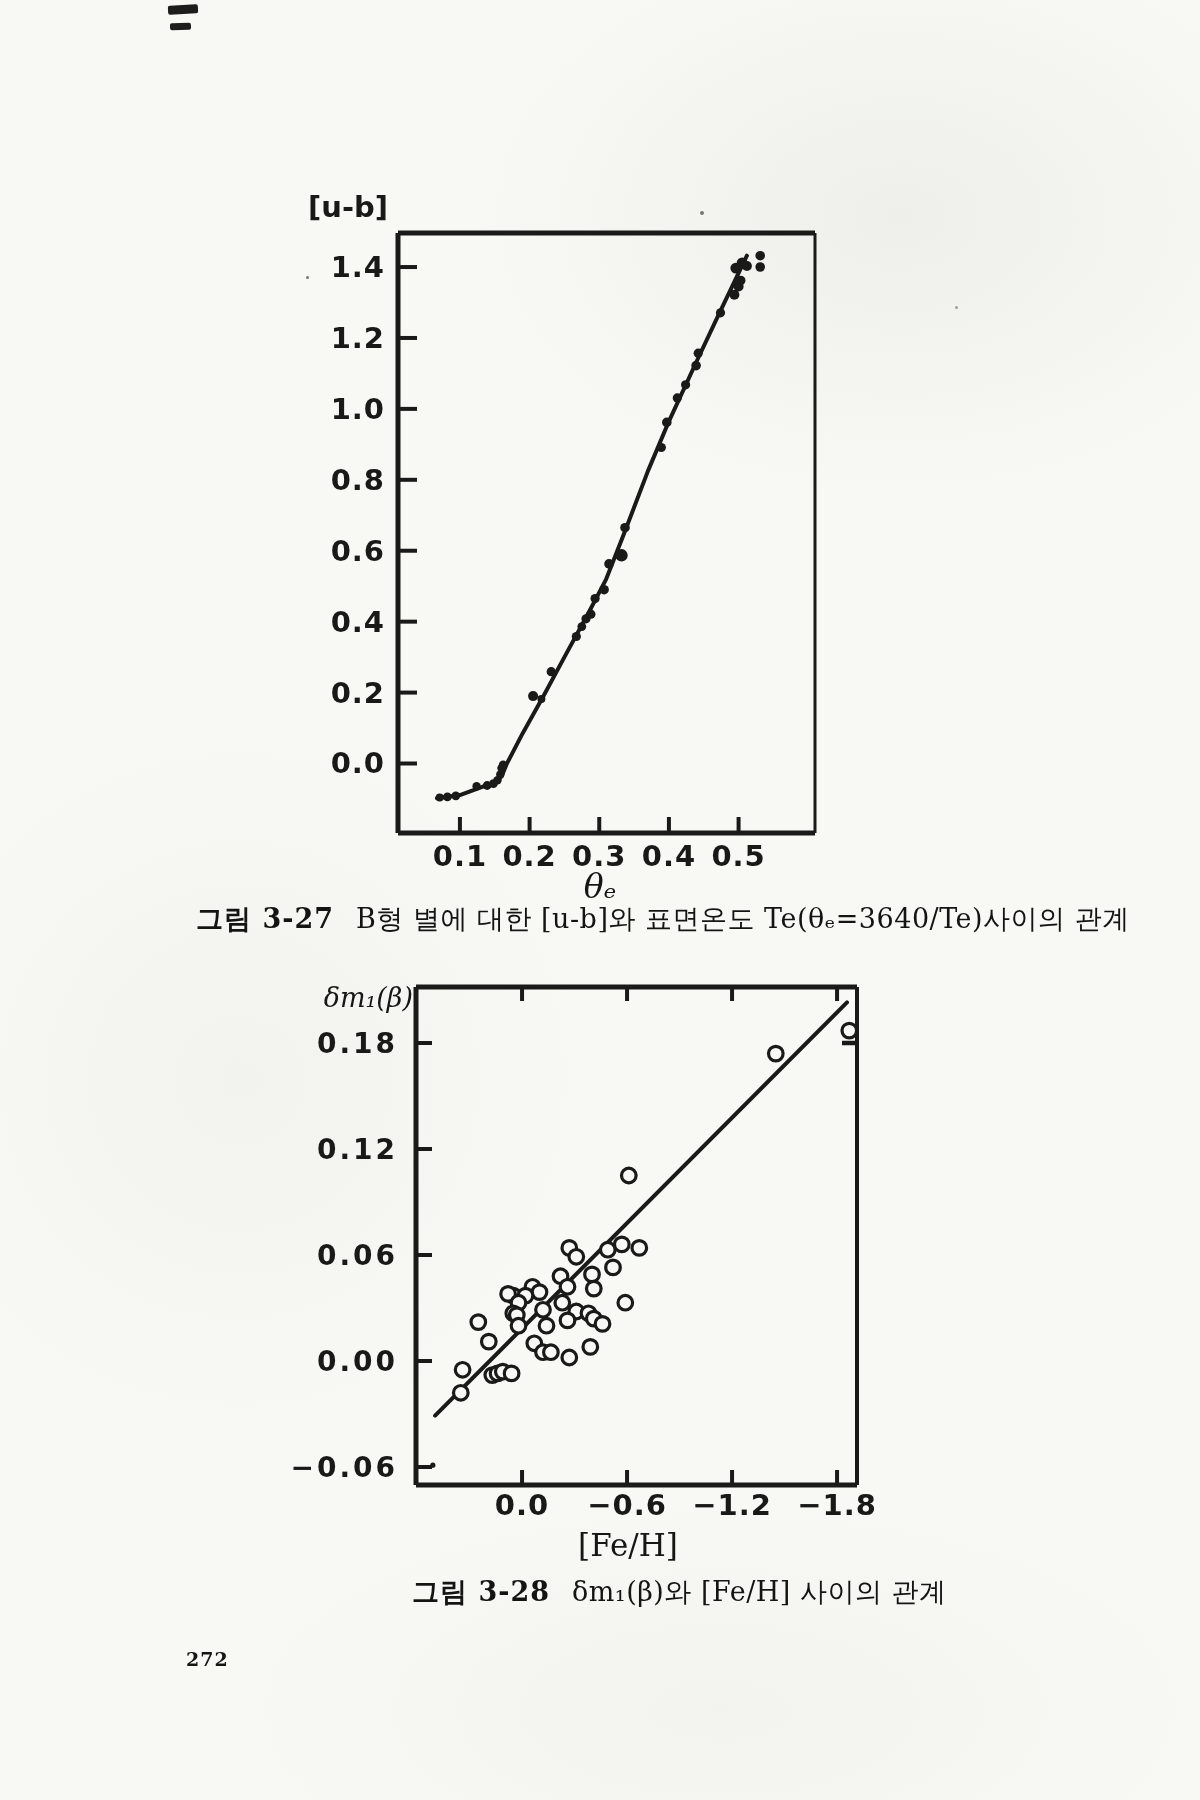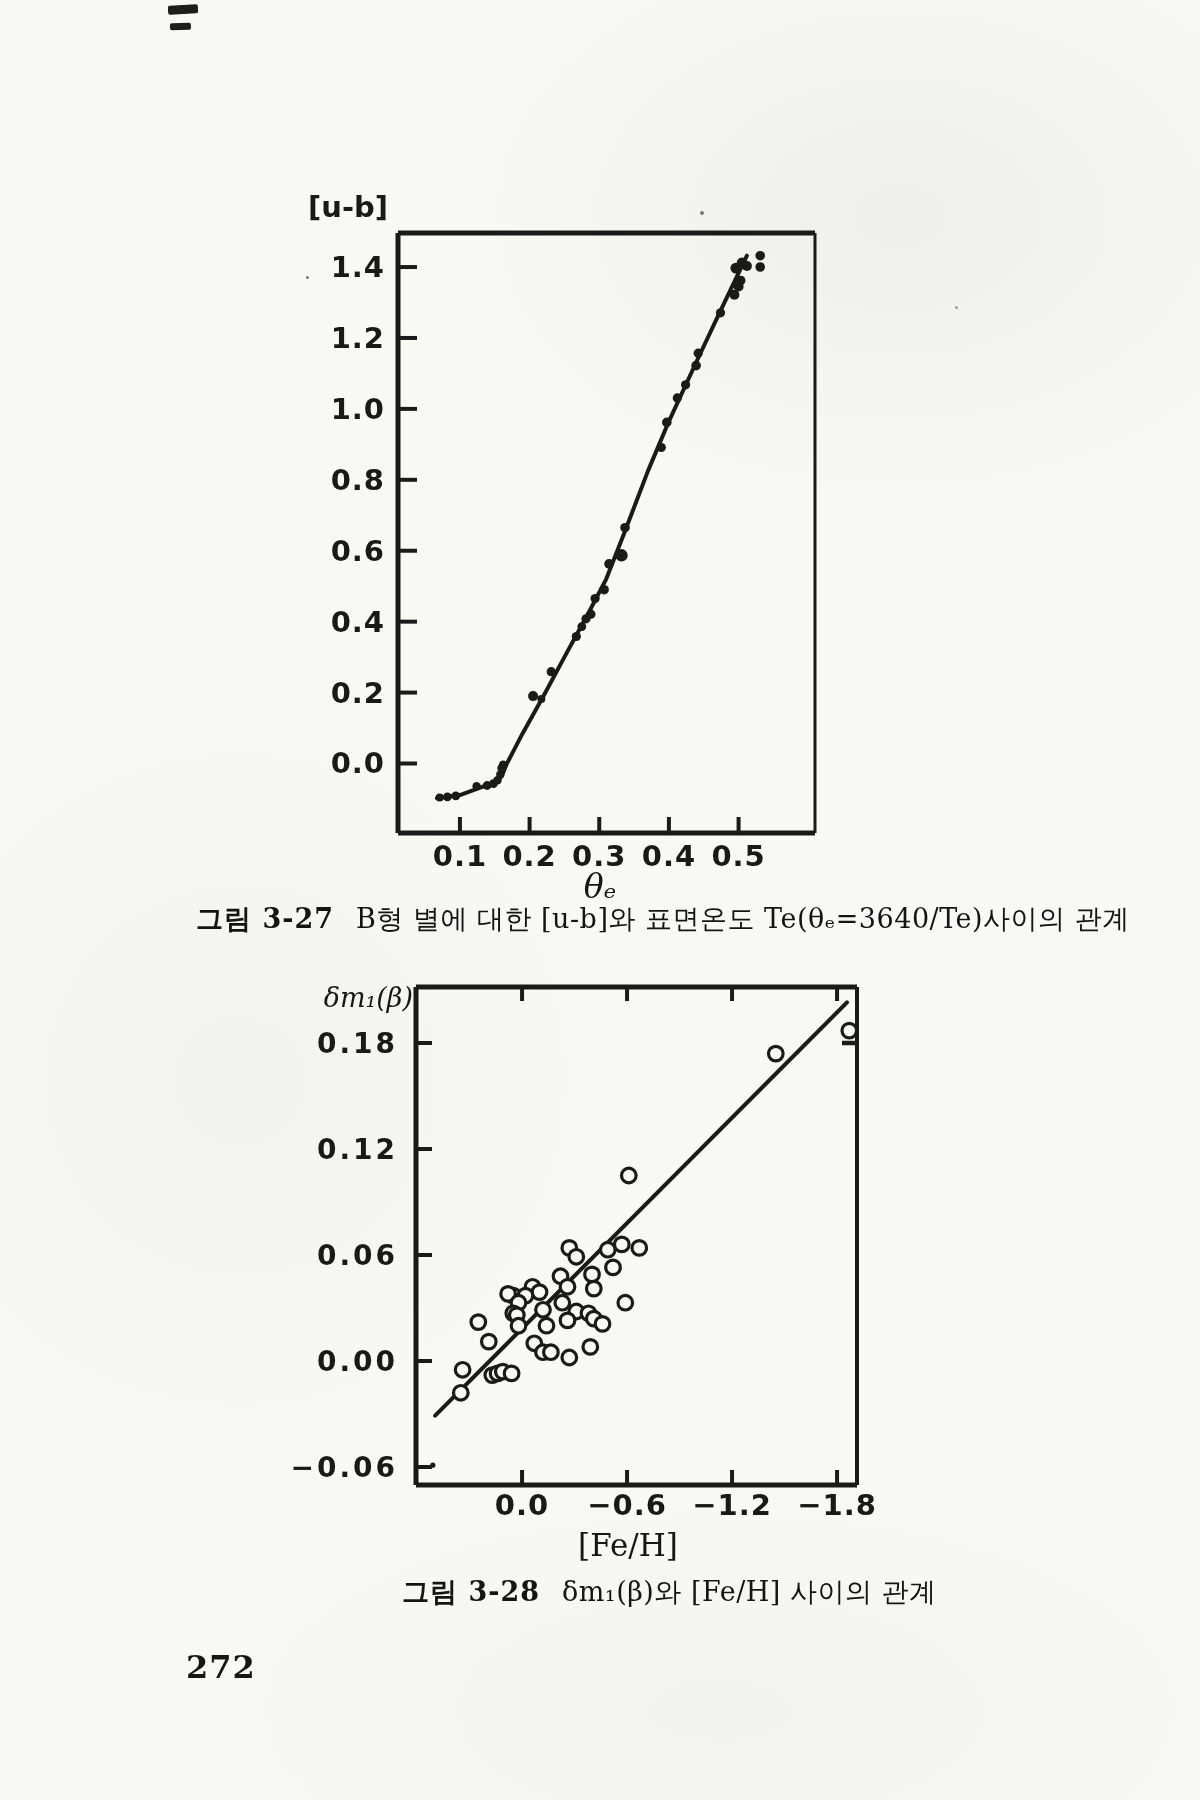--- a/index.html
+++ b/index.html
@@ -18,25 +18,25 @@
   }
   svg.chart-layer{position:absolute;left:0;top:0;width:1200px;height:1800px;}
   .caption{
     position:absolute;
     font-size:27px;
     letter-spacing:.5px;
     white-space:nowrap;
     color:#141412;
   }
   .cap1{left:196px;top:901px;}
-  .cap2{left:402px;top:1574px;}
+  .cap2{left:412px;top:1574px;}
   .cap-label{font-weight:bold;margin-right:22px;letter-spacing:1px;margin-top:28px;}
   .page-number{
     position:absolute;left:186px;top:1648px;
-    font-size:32px;font-weight:bold;letter-spacing:1px;
+    font-size:19px;font-weight:bold;letter-spacing:1px;
   }
   .artifact{position:absolute;background:#1d1d1b;border-radius:2px;}
   .artifact.a1{left:168px;top:5px;width:30px;height:9px;transform:rotate(-3deg);}
   .artifact.a2{left:170px;top:23px;width:21px;height:7px;transform:rotate(-2deg);}
   .speck{position:absolute;width:4px;height:4px;border-radius:50%;background:#4d4d49;opacity:.75;}
   .speck.s1{left:700px;top:211px;}
   .speck.s2{left:306px;top:276px;width:3px;height:3px;}
   .speck.s3{left:955px;top:306px;width:3px;height:3px;opacity:.5;}
   
   text.tick{font-family:"DejaVu Sans","Liberation Sans",sans-serif;font-weight:600;fill:#191917;}

